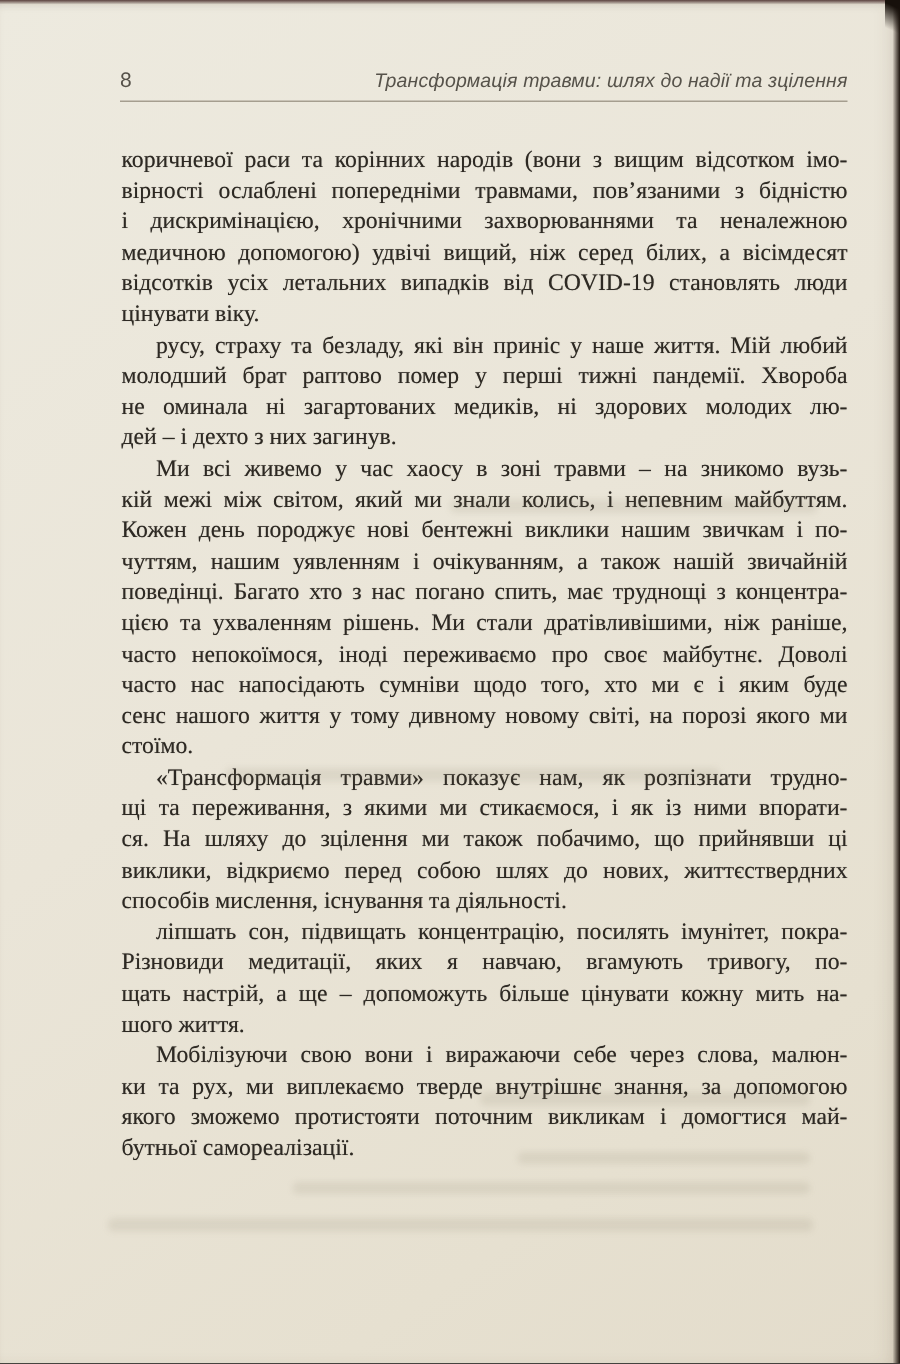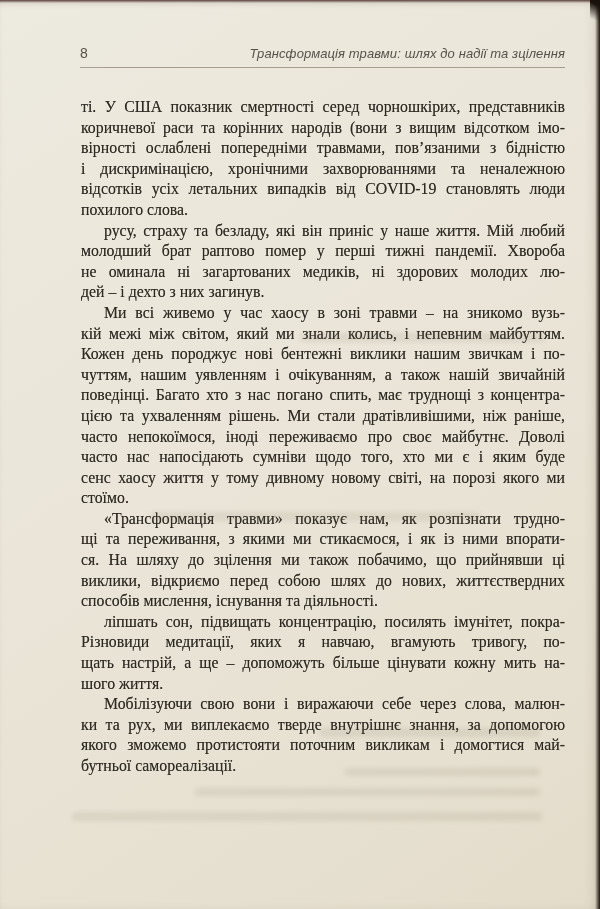--- a/index.html
+++ b/index.html
@@ -48,43 +48,43 @@
 
 <div class="stage">
 
   <div class="running-head">
     <span class="page-number">8</span>
     <span class="head-title">Трансформація травми: шлях до надії та зцілення</span>
   </div>
 
   <div class="body-text">
       <div class="para">
-        <div class="line">ті. У США показник смертності серед чорношкірих, представників</div>
         <div class="line">коричневої раси та корінних народів (вони з вищим відсотком імо-</div>
         <div class="line">вірності ослаблені попередніми травмами, пов’язаними з бідністю</div>
         <div class="line">і дискримінацією, хронічними захворюваннями та неналежною</div>
+        <div class="line">медичною допомогою) удвічі вищий, ніж серед білих, а вісімдесят</div>
         <div class="line">відсотків усіх летальних випадків від COVID-19 становлять люди</div>
-        <div class="line last">похилого слова.</div>
+        <div class="line last">цінувати віку.</div>
       </div>
       <div class="para indent">
         <div class="line">русу, страху та безладу, які він приніс у наше життя. Мій любий</div>
         <div class="line">молодший брат раптово помер у перші тижні пандемії. Хвороба</div>
         <div class="line">не оминала ні загартованих медиків, ні здорових молодих лю-</div>
         <div class="line last">дей – і дехто з них загинув.</div>
       </div>
       <div class="para indent">
         <div class="line">Ми всі живемо у час хаосу в зоні травми – на зникомо вузь-</div>
         <div class="line">кій межі між світом, який ми знали колись, і непевним майбуттям.</div>
         <div class="line">Кожен день породжує нові бентежні виклики нашим звичкам і по-</div>
         <div class="line">чуттям, нашим уявленням і очікуванням, а також нашій звичайній</div>
         <div class="line">поведінці. Багато хто з нас погано спить, має труднощі з концентра-</div>
         <div class="line">цією та ухваленням рішень. Ми стали дратівливішими, ніж раніше,</div>
         <div class="line">часто непокоїмося, іноді переживаємо про своє майбутнє. Доволі</div>
         <div class="line">часто нас напосідають сумніви щодо того, хто ми є і яким буде</div>
-        <div class="line">сенс хаосу життя у тому дивному новому світі, на порозі якого ми</div>
+        <div class="line">сенс нашого життя у тому дивному новому світі, на порозі якого ми</div>
         <div class="line last">стоїмо.</div>
       </div>
       <div class="para indent">
         <div class="line">«Трансформація травми» показує нам, як розпізнати трудно-</div>
         <div class="line">щі та переживання, з якими ми стикаємося, і як із ними впорати-</div>
         <div class="line">ся. На шляху до зцілення ми також побачимо, що прийнявши ці</div>
         <div class="line">виклики, відкриємо перед собою шлях до нових, життєствердних</div>
         <div class="line last">способів мислення, існування та діяльності.</div>
       </div>
       <div class="para indent">

